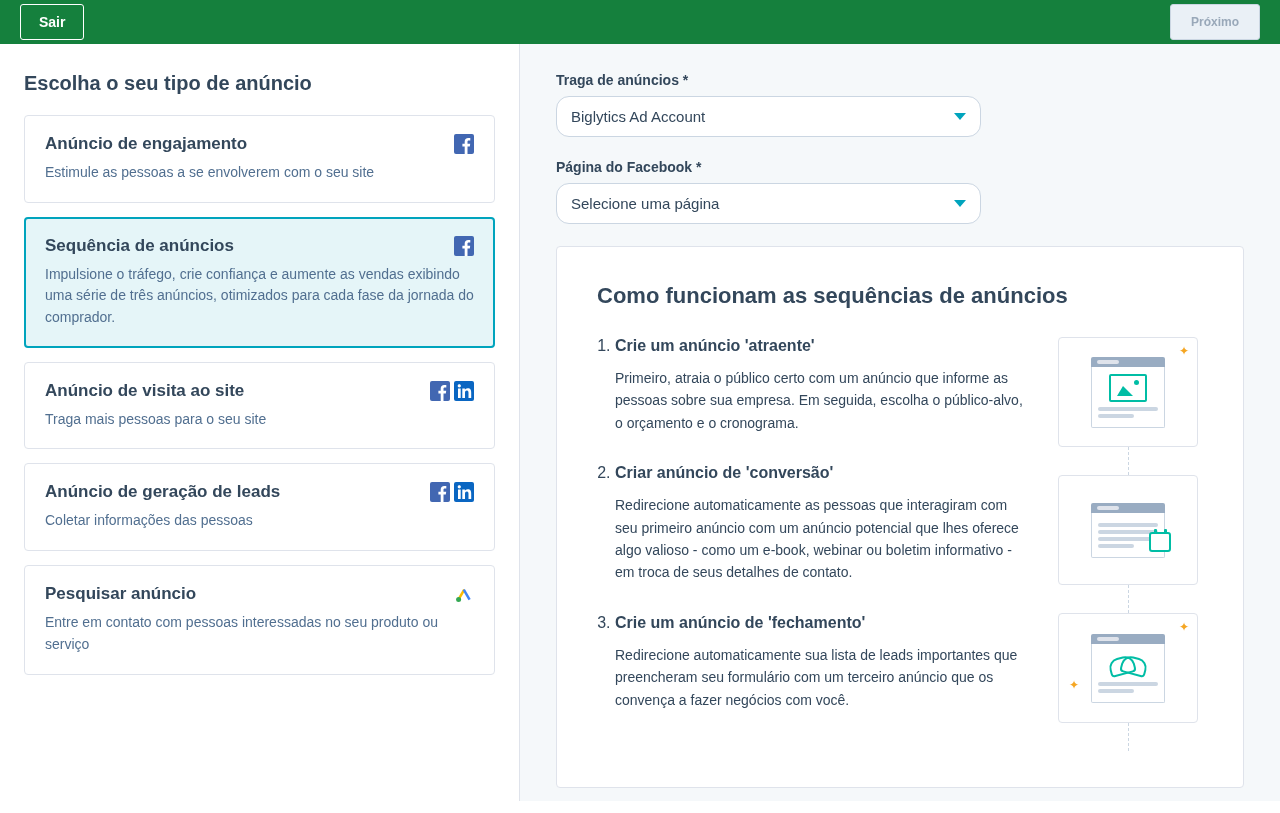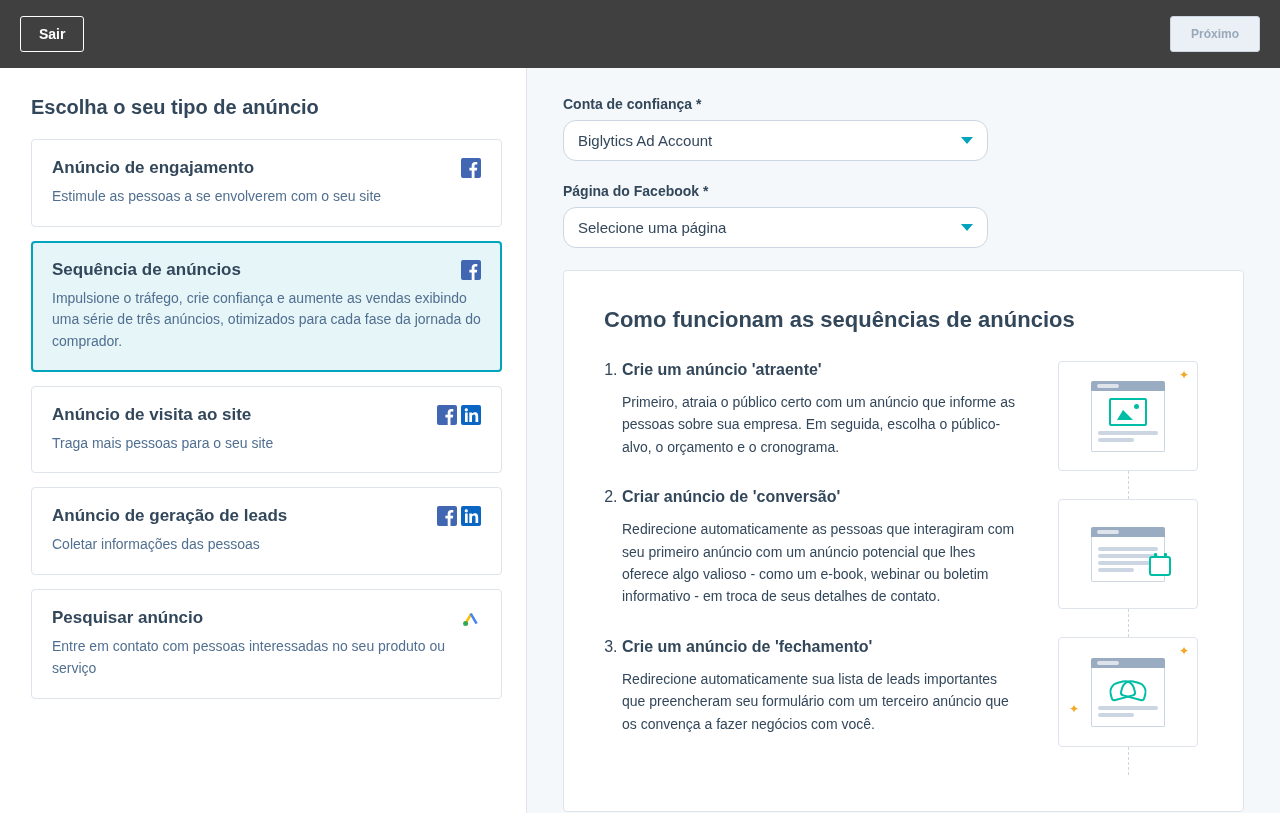--- a/index.html
+++ b/index.html
@@ -1,21 +1,21 @@
 <!DOCTYPE html>
 <html><head>
 <meta charset="utf-8">
 <style>
   * { box-sizing: border-box; margin: 0; padding: 0; }
   body { font-family: -apple-system, BlinkMacSystemFont, "Segoe UI", Helvetica, Arial, sans-serif; background: #fff; color: #33475b; }
-  .header { background: #404040; height: 68px; display: flex; align-items: center; justify-content: space-between; padding: 0 20px; }
+  .header { background: #15803d; height: 44px; display: flex; align-items: center; justify-content: space-between; padding: 0 20px; }
   .btn-exit { background: transparent; border: 1px solid #fff; color: #fff; font-weight: 600; font-size: 14px; padding: 9px 18px; border-radius: 3px; cursor: pointer; }
   .btn-next { background: #eaf0f6; border: 1px solid #cbd6e2; color: #99a8b9; font-weight: 600; font-size: 12px; padding: 10px 20px; border-radius: 3px; }
   .layout { display: flex; height: calc(813px - 56px); }
-  .left { width: 520px; padding: 28px 24px 24px 24px; border-right: 1px solid #dfe3eb; overflow-y: auto; margin-left: 7px; }
+  .left { width: 520px; padding: 28px 24px 24px 24px; border-right: 1px solid #dfe3eb; overflow-y: auto; }
   .left h2 { font-size: 20px; font-weight: 700; color: #33475b; margin-bottom: 20px; }
   .card { border: 1px solid #dfe3eb; border-radius: 4px; padding: 18px 20px; margin-bottom: 14px; cursor: pointer; position: relative; }
   .card.selected { border: 2px solid #00a4bd; background: #e5f5f8; padding: 17px 19px; }
   .card-head { display: flex; justify-content: space-between; align-items: center; margin-bottom: 8px; }
   .card-title { font-size: 17px; font-weight: 700; color: #33475b; }
   .card-desc { font-size: 14px; color: #516f90; line-height: 1.55; }
   .icons { display: flex; gap: 4px; }
   .ic { width: 20px; height: 20px; display: inline-flex; align-items: center; justify-content: center; }
   .right { flex: 1; background: #f5f8fa; padding: 28px 36px; overflow-y: auto; }
   .field-label { font-size: 14px; font-weight: 600; color: #33475b; margin-bottom: 8px; display: block; }
@@ -146,21 +146,21 @@
                 <circle cx="5.5" cy="18.5" r="3" fill="#34A853"></circle>
               </svg>
             </span>
           </div>
       </div>
       <div class="card-desc">Entre em contato com pessoas interessadas no seu produto ou serviço</div>
     </div>
   </div>
 
   <div class="right">
-    <label class="field-label">Conta de confiança *</label>
+    <label class="field-label">Traga de anúncios *</label>
     <div class="select">
       <span>Biglytics Ad Account</span>
       <span class="chev"></span>
     </div>
 
     <label class="field-label">Página do Facebook *</label>
     <div class="select">
       <span>Selecione uma página</span>
       <span class="chev"></span>
     </div>

